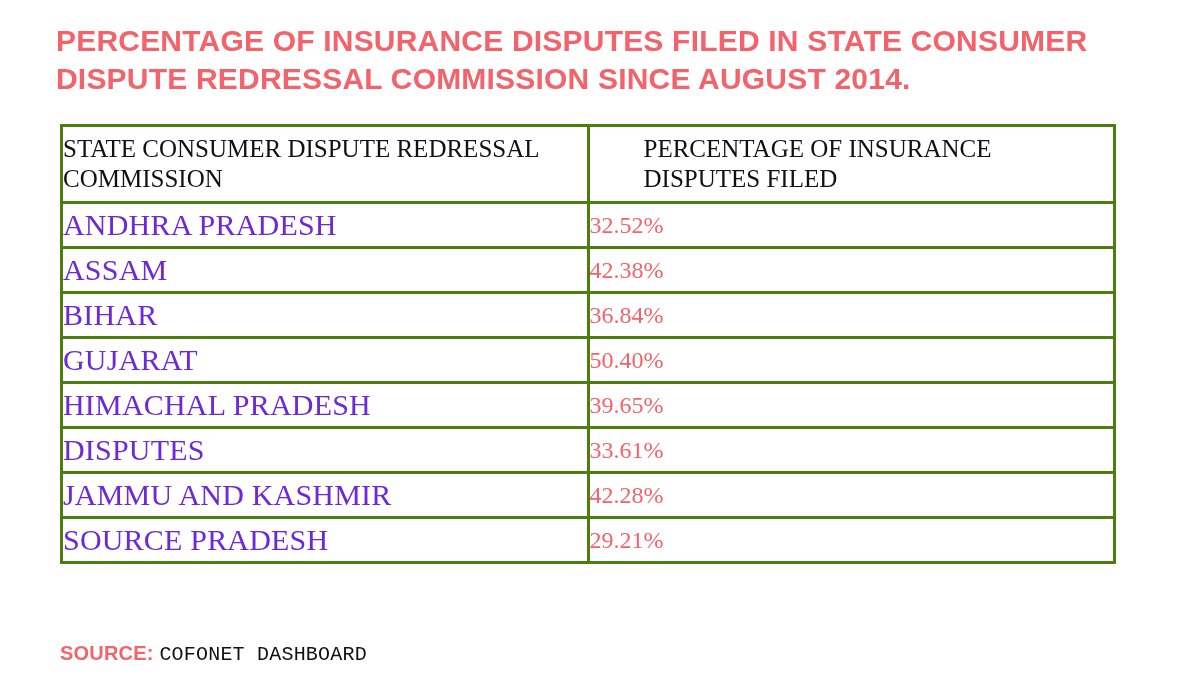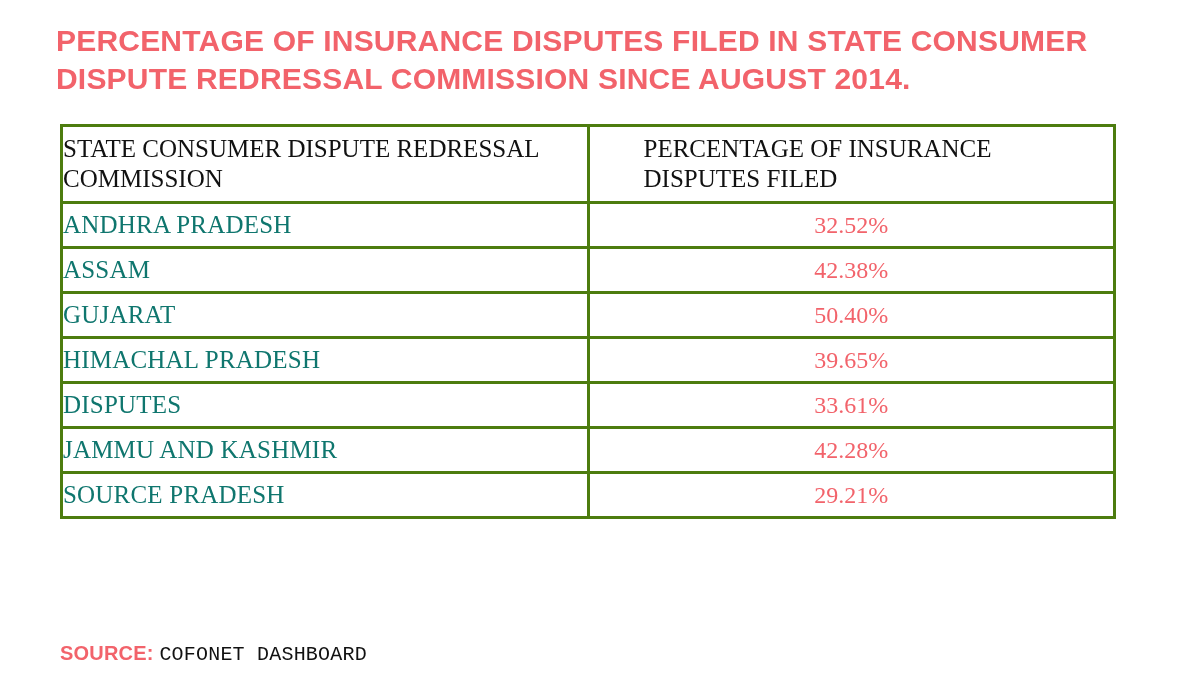--- a/index.html
+++ b/index.html
@@ -60,31 +60,31 @@
     color: #111111;
     line-height: 1.2;
     padding: 12px 0 12px 34px;
     height: 74px;
     font-family: "Liberation Serif", serif;
   }
   th.head-cell.second {
     padding-left: 54px;
   }
   td.state-cell {
-    font-size: 25px;
-    color: #0f766e;
+    font-size: 30px;
+    color: #6d28d9;
     padding: 6px 0 8px 34px;
     height: 42px;
     font-family: "Liberation Serif", serif;
     letter-spacing: 0.2px;
   }
   td.pct-cell {
     font-size: 24px;
     color: #f2636b;
-    text-align: center;
+    text-align: left;
     padding: 6px 0 8px 0;
     height: 42px;
     font-family: "Liberation Serif", serif;
   }
   .source {
     position: absolute;
     left: 60px;
     top: 642px;
     font-size: 20px;
     color: #f2636b;
@@ -120,20 +120,24 @@
       <tbody>
         <tr>
           <td class="state-cell">ANDHRA PRADESH</td>
           <td class="pct-cell">32.52%</td>
         </tr>
         <tr>
           <td class="state-cell">ASSAM</td>
           <td class="pct-cell">42.38%</td>
         </tr>
         <tr>
+          <td class="state-cell">BIHAR</td>
+          <td class="pct-cell">36.84%</td>
+        </tr>
+        <tr>
           <td class="state-cell">GUJARAT</td>
           <td class="pct-cell">50.40%</td>
         </tr>
         <tr>
           <td class="state-cell">HIMACHAL PRADESH</td>
           <td class="pct-cell">39.65%</td>
         </tr>
         <tr>
           <td class="state-cell">DISPUTES</td>
           <td class="pct-cell">33.61%</td>

